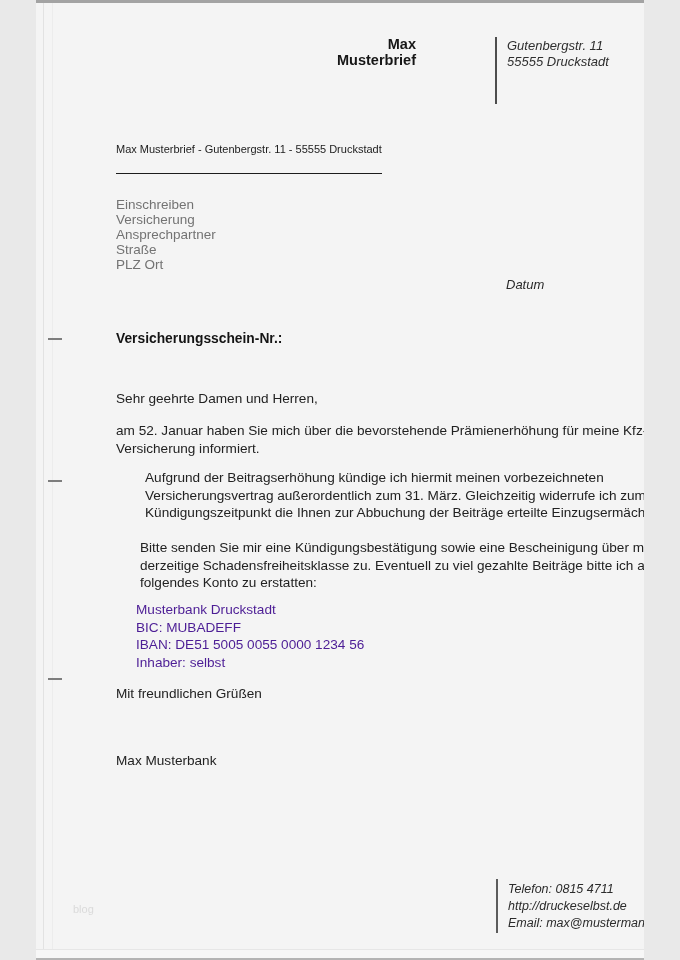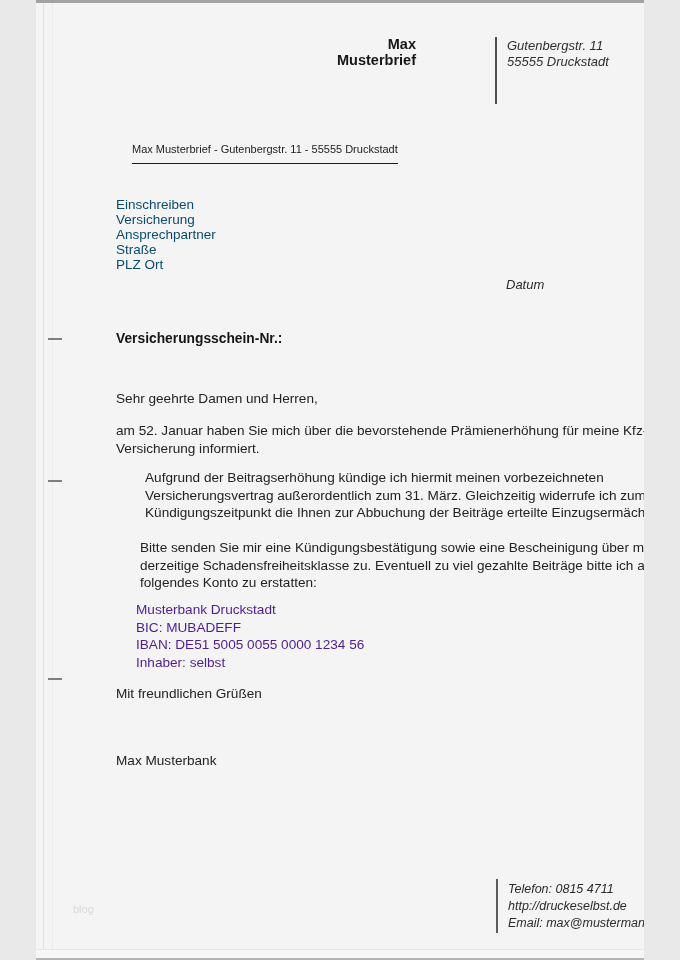--- a/index.html
+++ b/index.html
@@ -36,31 +36,31 @@
     width: 2px; height: 67px; background: #4d4d4d;
   }
   .lh-address {
     position: absolute; left: 471px; top: 38px;
     font-style: italic; font-size: 13px; line-height: 15.5px; color: #2e2e2e;
     white-space: nowrap;
   }
 
   
   .sender-line {
-    position: absolute; left: 96px; top: 143px;
+    position: absolute; left: 80px; top: 143px;
     font-size: 11px; color: #1c1c1c;
     border-bottom: 1px solid #1c1c1c;
-    padding-bottom: 8px;
+    padding-bottom: 18px;
     white-space: nowrap;
   }
 
   
   .recipient {
     position: absolute; left: 80px; top: 197px;
-    font-size: 13.5px; line-height: 15px; color: #0c4a6e;
+    font-size: 13.5px; line-height: 15px; color: #737373;
   }
 
   .date-label {
     position: absolute; left: 470px; top: 277px;
     font-style: italic; font-size: 13px; color: #2a2a2a;
   }
 
   
   .fold-mark { position: absolute; left: 12px; width: 14px; height: 2px; background: #7d7d7d; }
   .fold-1 { top: 338px; }

